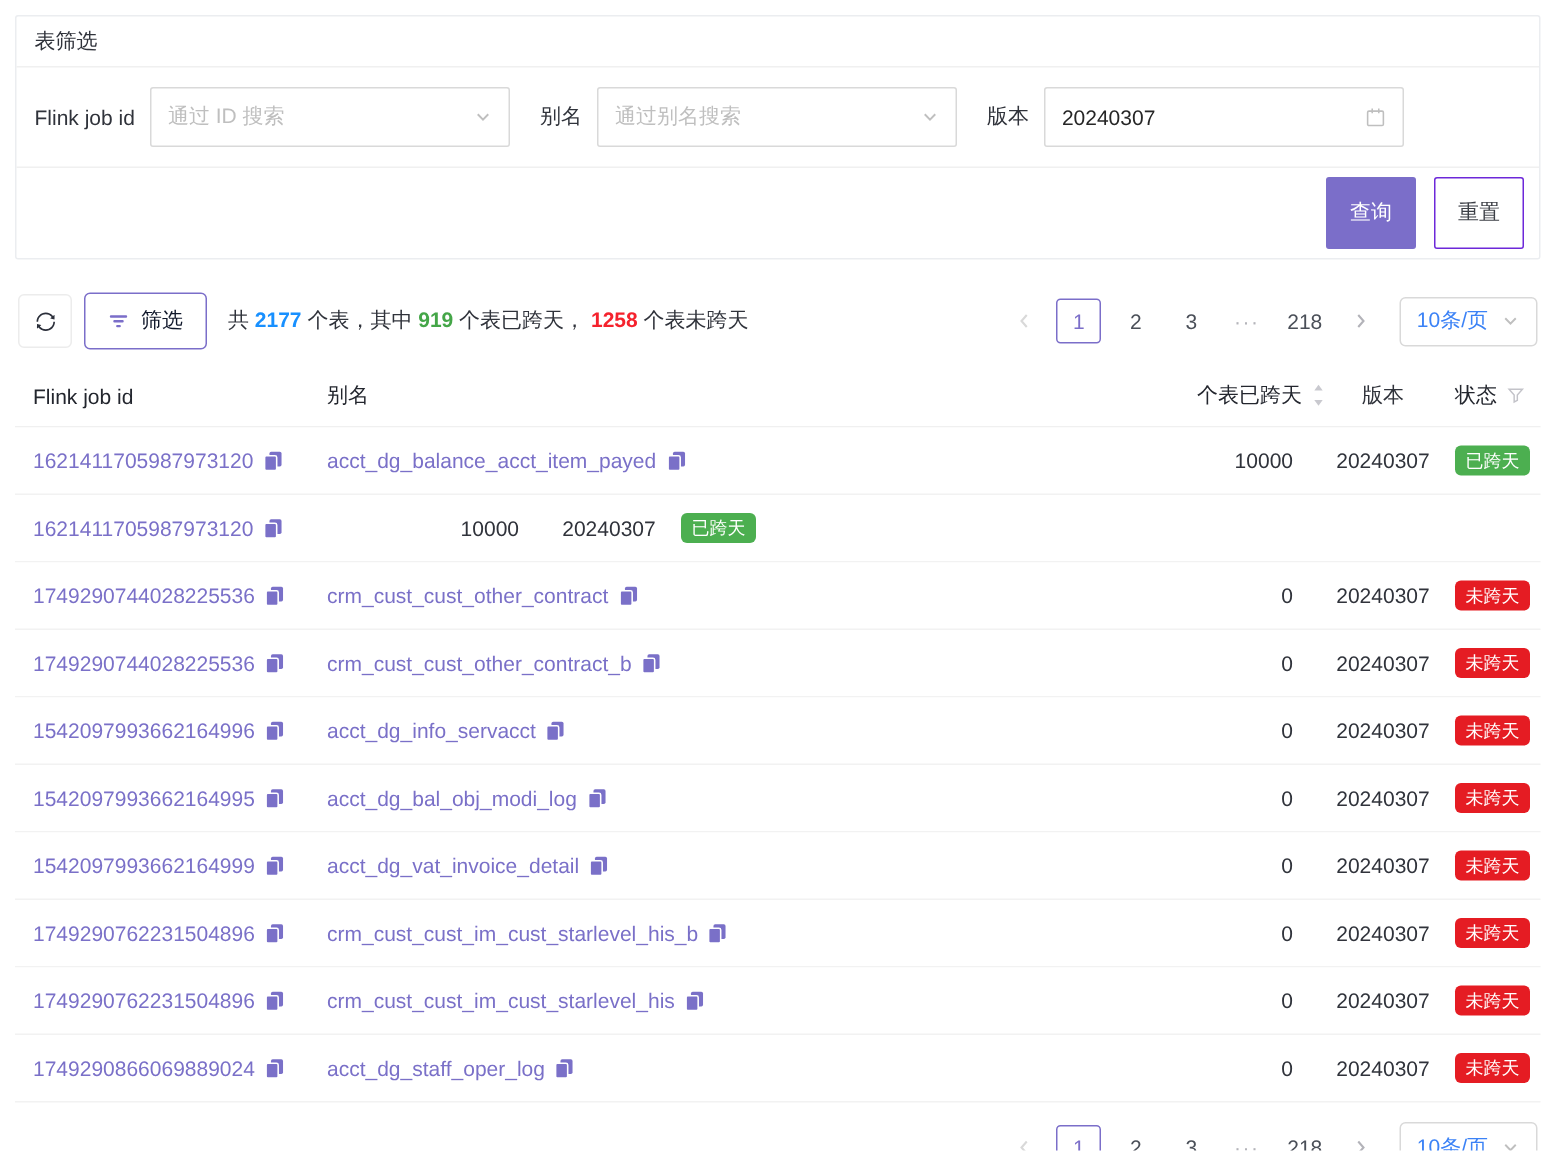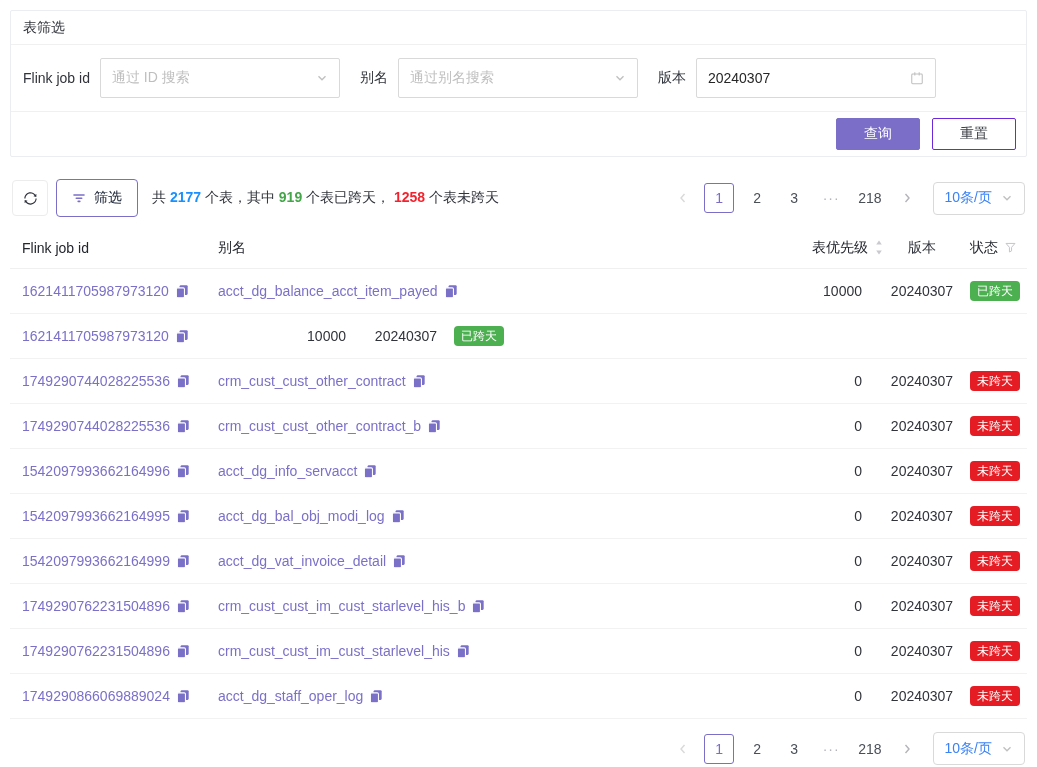--- a/index.html
+++ b/index.html
@@ -19,21 +19,21 @@
   .f-label.gap { margin-left:20px; }
   .select-box, .date-box {
     width:240px; height:40px; border:1px solid #d9d9d9; border-radius:2px;
     display:flex; align-items:center; justify-content:space-between;
     padding:17px 11px; background:#fff; cursor:pointer;
   }
   .placeholder { color:#bfbfbf; }
   .value-text { color:#262626; }
   .icon { display:inline-flex; align-items:center; justify-content:center; line-height:0; }
   .card-actions { display:flex; justify-content:flex-end; align-items:center; gap:12px; padding:6px 10px; }
-  .btn { height:32px; padding:0 27px; border-radius:2px; font-size:14px; cursor:pointer;
+  .btn { height:48px; padding:0 15px; border-radius:2px; font-size:14px; cursor:pointer;
          font-family:inherit; display:inline-flex; align-items:center; }
   .btn-primary { background:var(--accent); border:1px solid var(--accent); color:#fff; }
   .btn-default { background:#fff; border:1px solid #6d28d9; color:#3c3f46; }
 
   
   .toolbar { margin-top:22px; display:flex; align-items:center; padding:0 2px; }
   .refresh-btn { width:36px; height:36px; border:1px solid #ececec; border-radius:4px; background:#fff;
                  display:flex; align-items:center; justify-content:center; cursor:pointer; }
   .filter-btn { margin-left:8px; height:38px; padding:0 15px; border:1px solid var(--accent); border-radius:4px;
                 background:#fff; display:flex; align-items:center; gap:8px; color:#0f172a; font-size:14px;
@@ -172,21 +172,21 @@
           </span>
         </div>
       </div>
   </div>
 
   <div class="table">
     <div class="thead">
       <div class="cell c-jobid">Flink job id</div>
       <div class="cell c-alias">别名</div>
       <div class="cell c-priority">
-        <span>表优先级</span>
+        <span>个表已跨天</span>
         <span class="sorter icon">
           <svg width="10" height="17" viewBox="0 0 10 17">
               <path d="M5 1.5 7.8 5.4H2.2z" fill="#c9c9cf"></path>
               <path d="M5 15.5 2.2 11.6h5.6z" fill="#c9c9cf"></path>
             </svg>
         </span>
       </div>
       <div class="cell c-version">版本</div>
       <div class="cell c-status">
         <span>状态</span>

